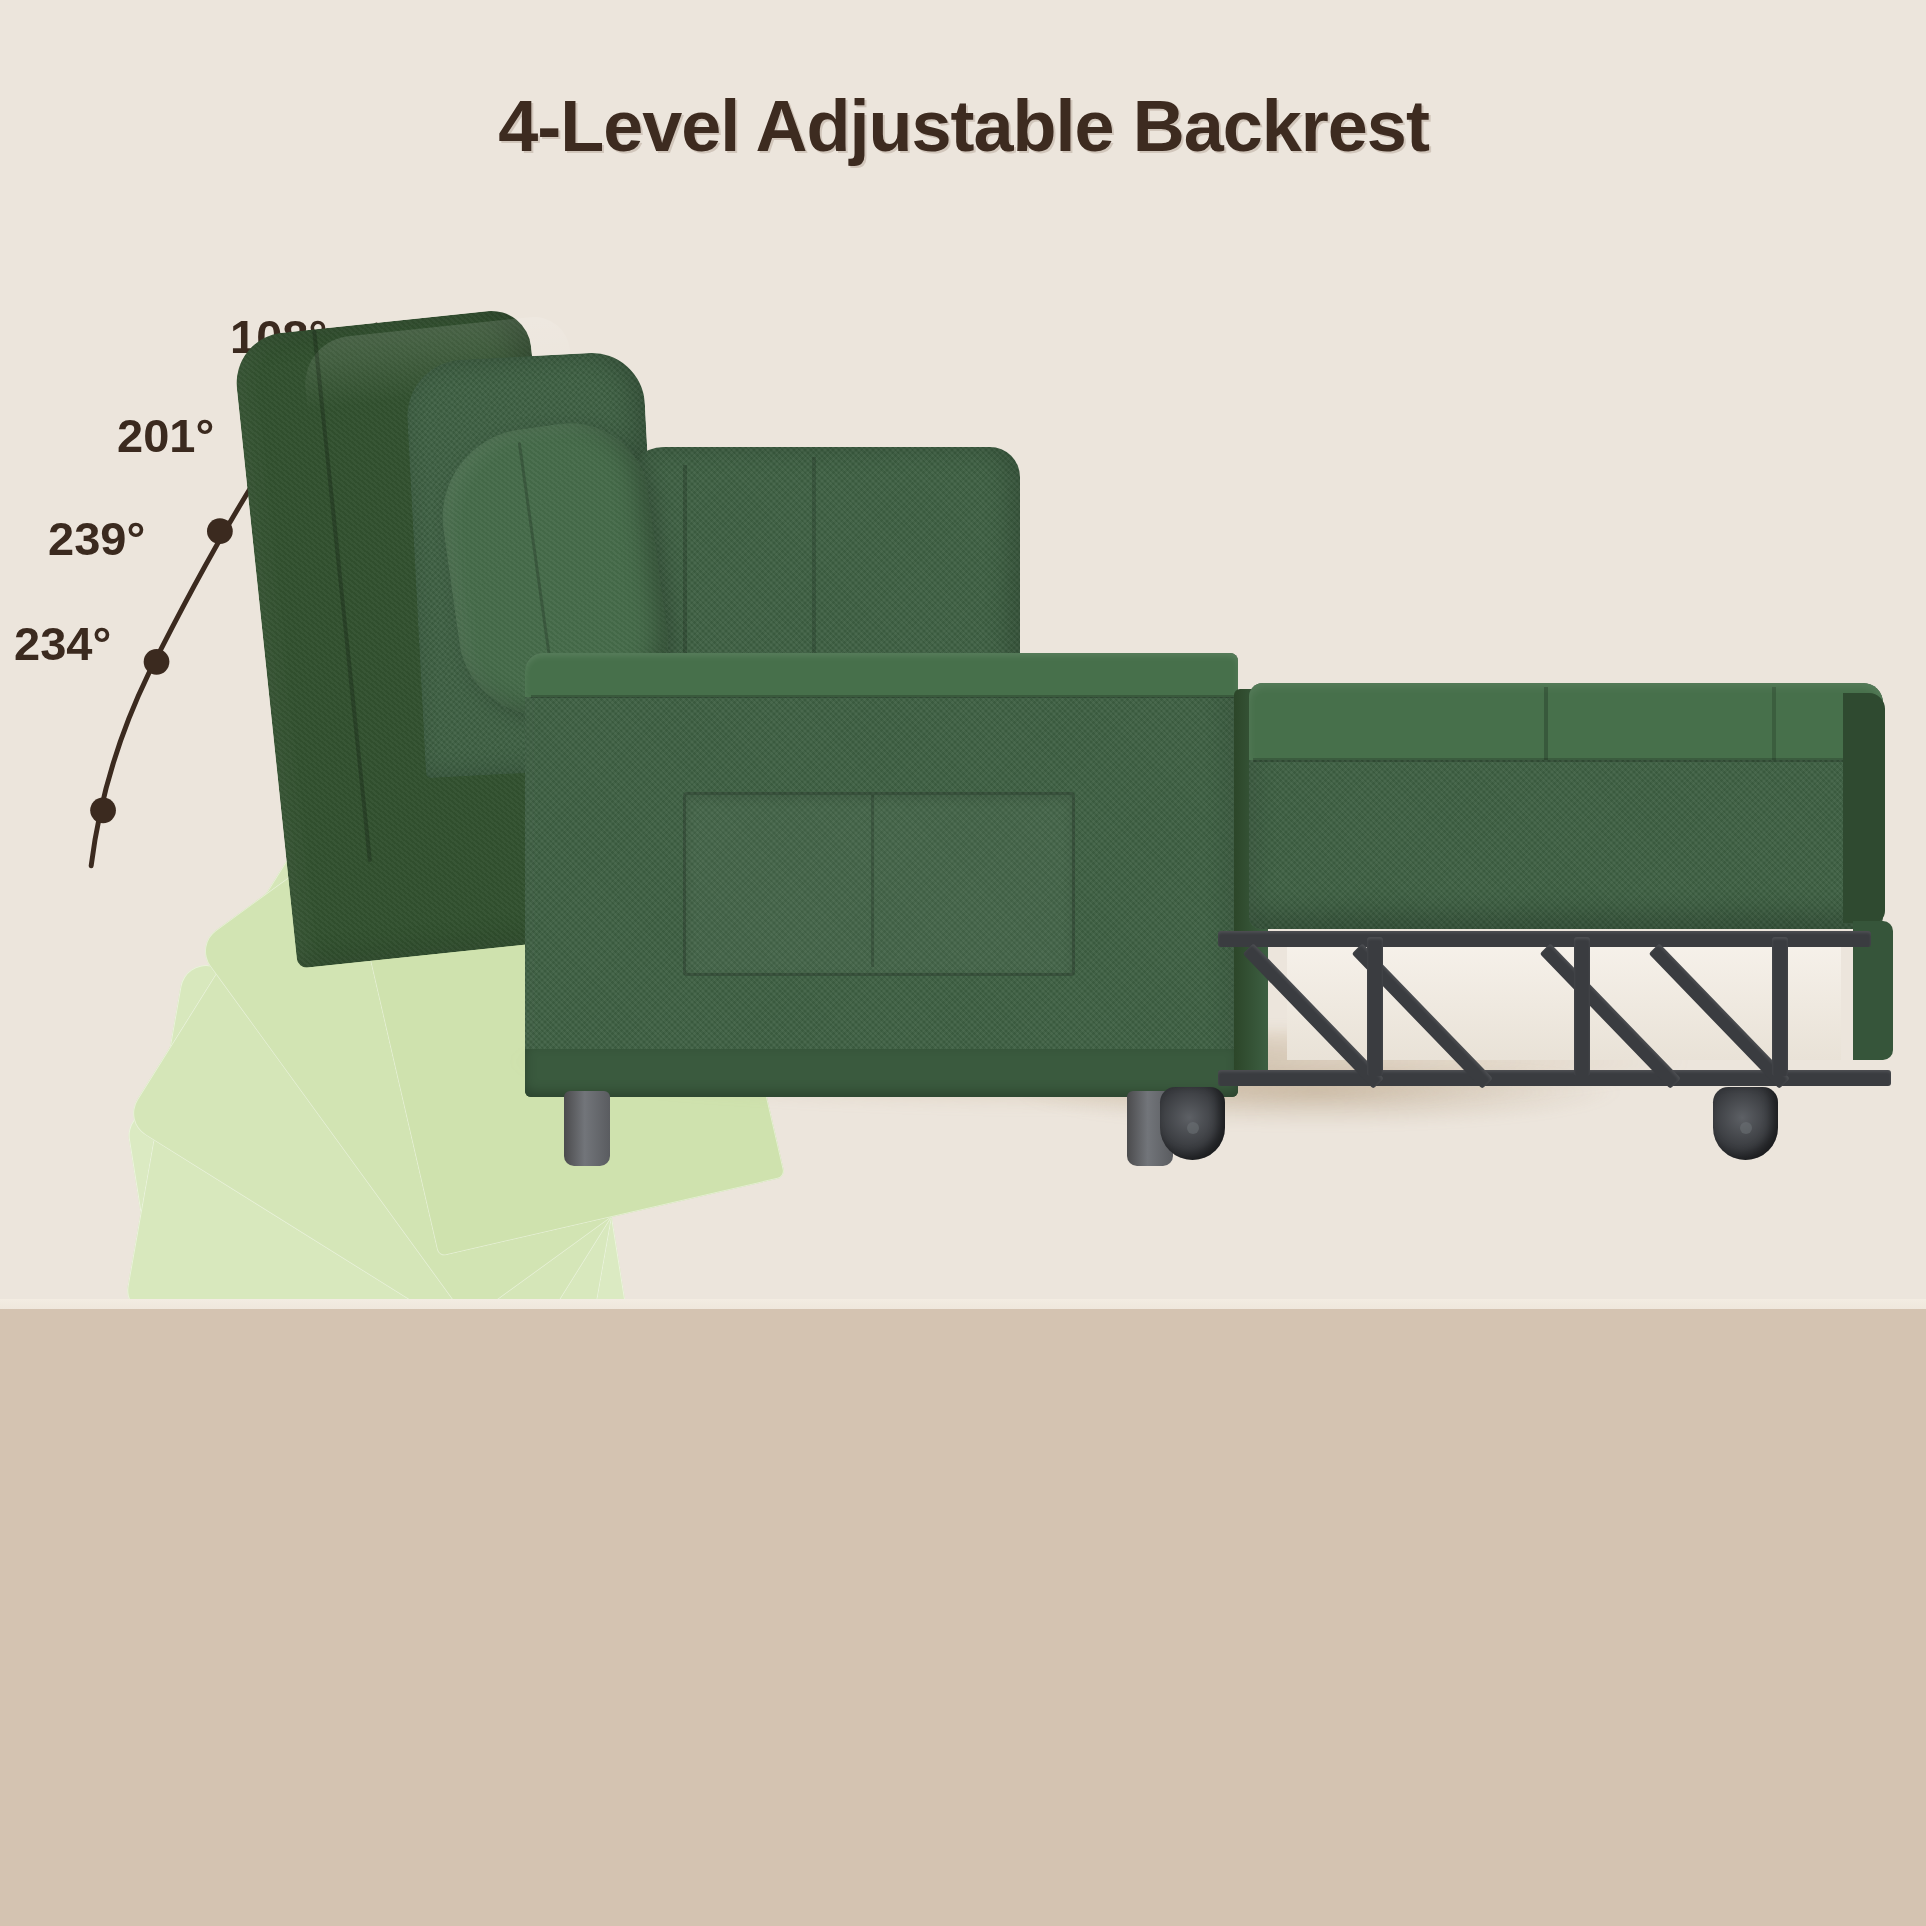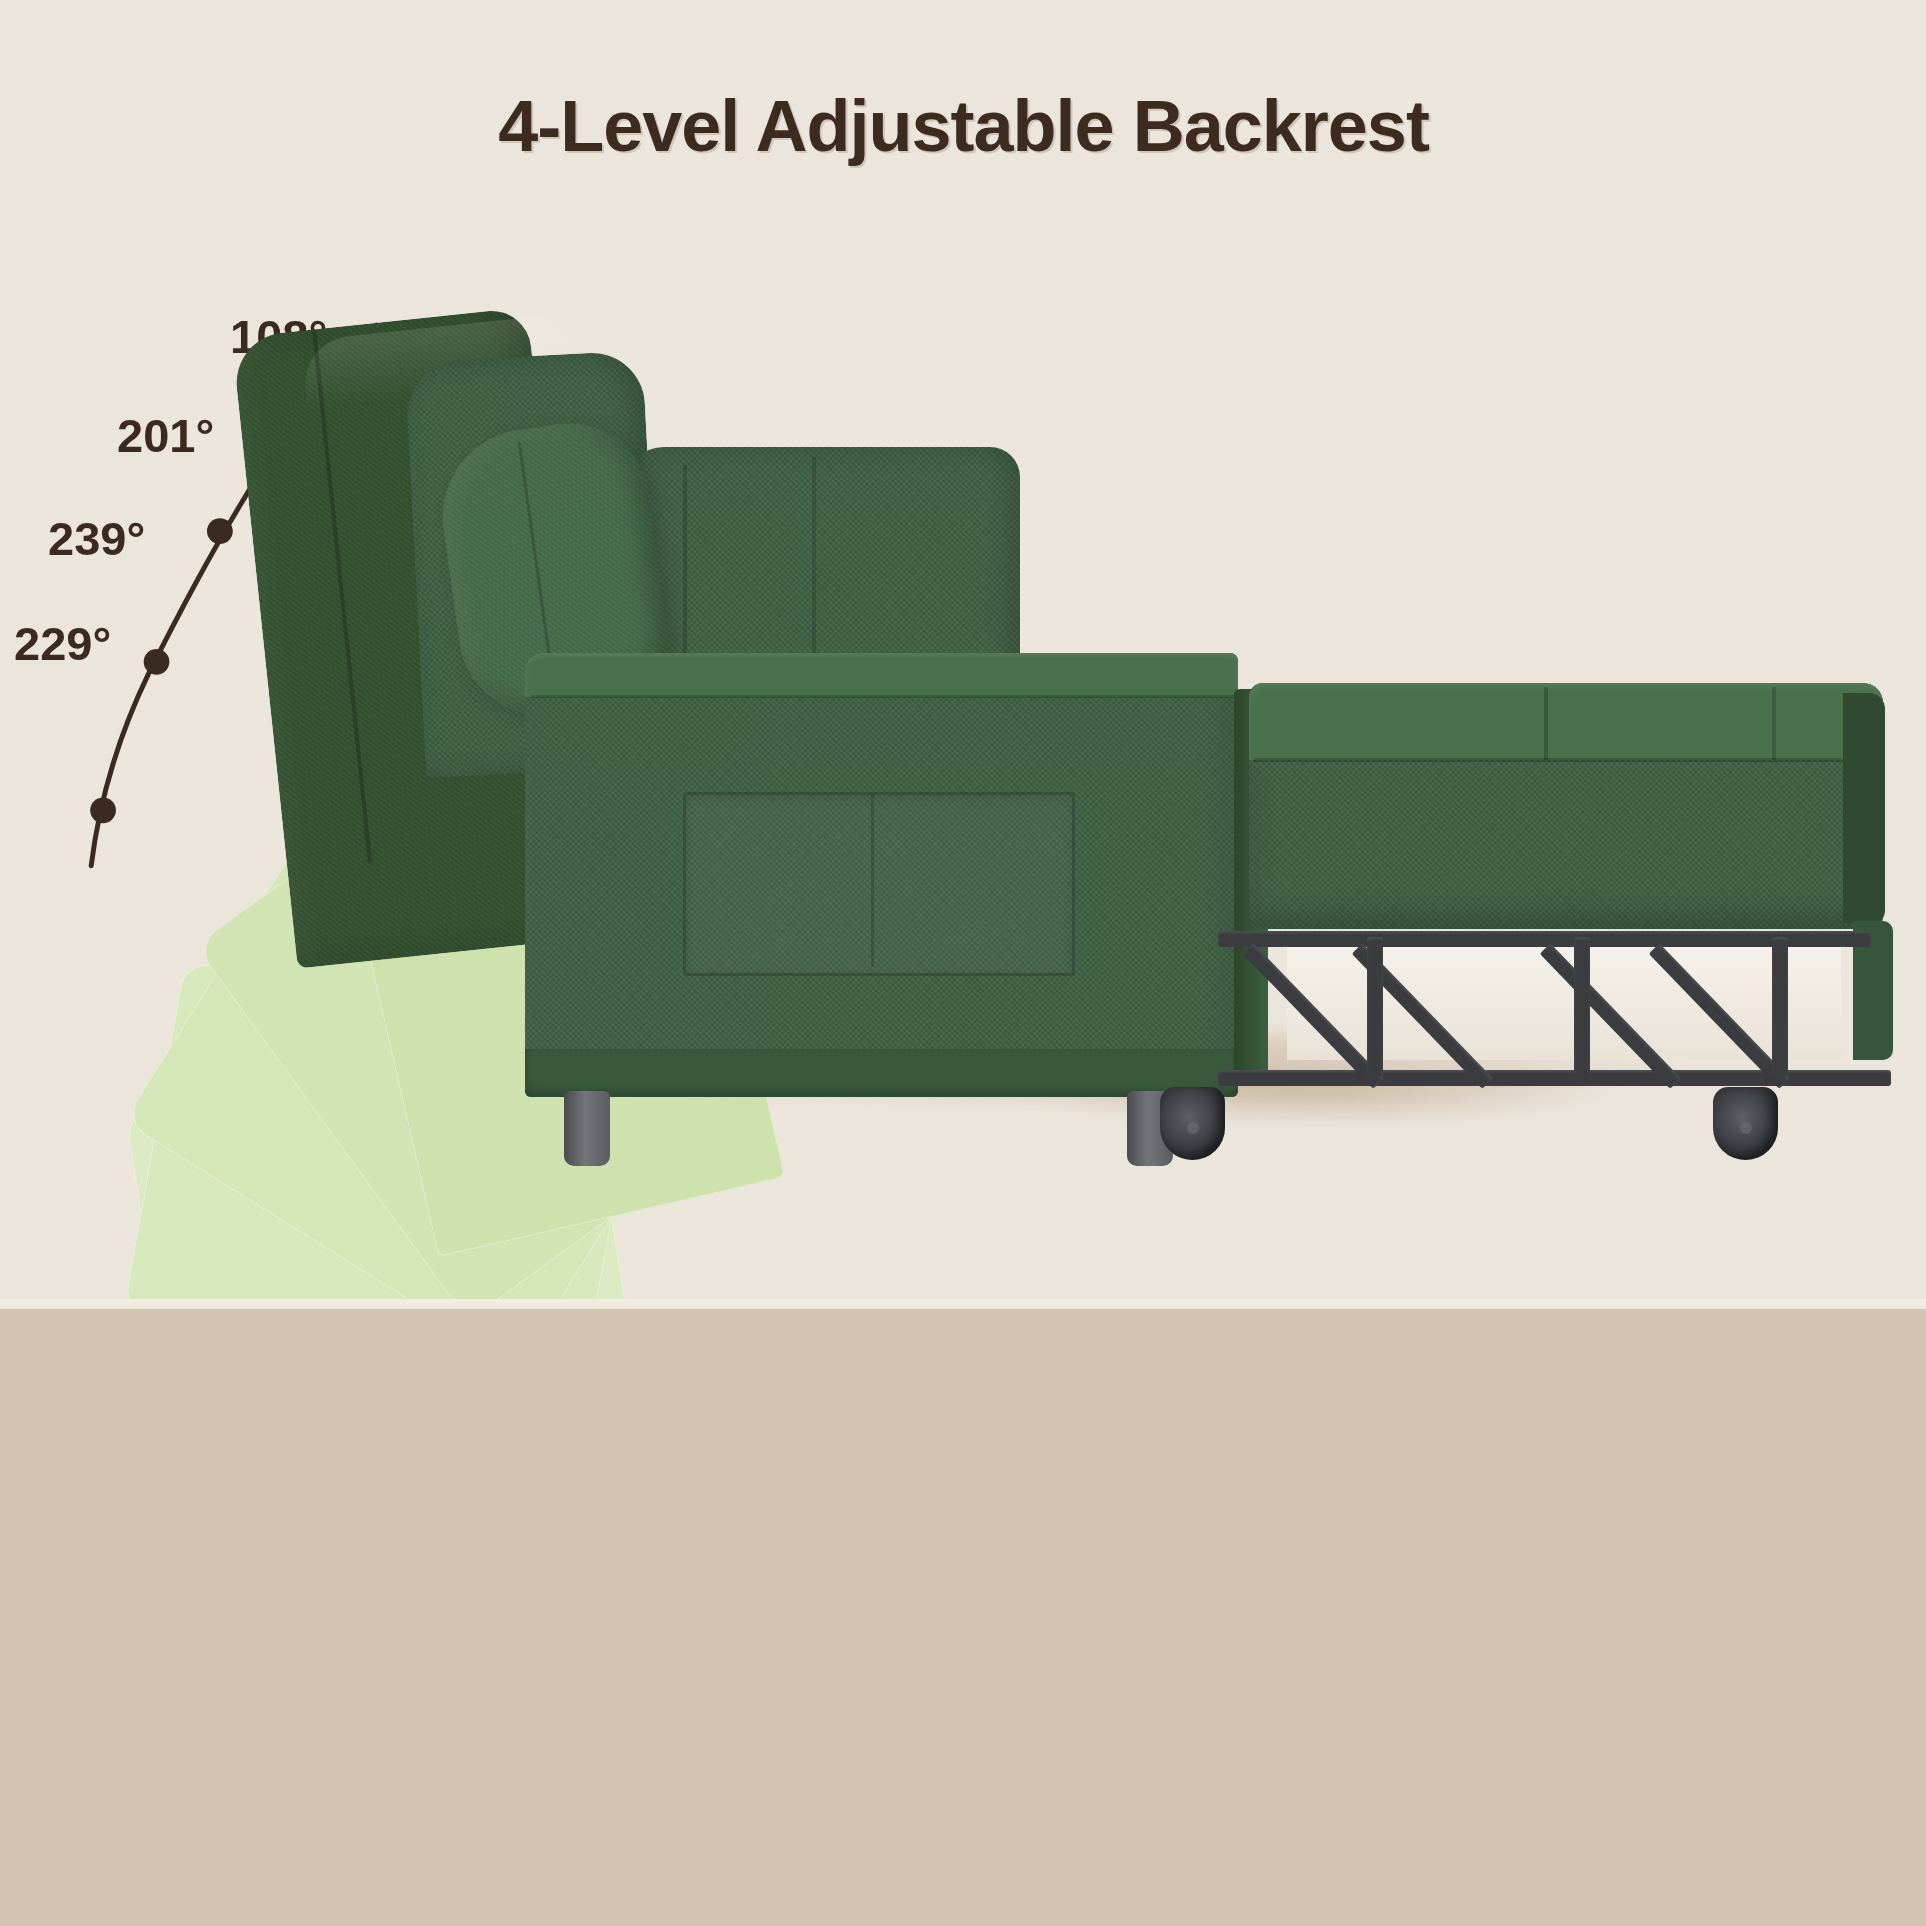--- a/index.html
+++ b/index.html
@@ -238,21 +238,21 @@
     <path d="M 380 78 C 300 150 215 300 150 430 C 118 496 100 560 92 624" fill="none" stroke="#3b2a1f" stroke-width="5" stroke-linecap="round"></path>
     <circle cx="337" cy="126" r="13" fill="#3b2a1f"></circle>
     <circle cx="222" cy="286" r="13" fill="#3b2a1f"></circle>
     <circle cx="158" cy="418" r="13" fill="#3b2a1f"></circle>
     <circle cx="104" cy="568" r="13" fill="#3b2a1f"></circle>
   </svg>
 
   <div class="angle-label" style="left:230px;top:309px;">108°</div>
   <div class="angle-label" style="left:117px;top:408px;">201°</div>
   <div class="angle-label" style="left:48px;top:511px;">239°</div>
-  <div class="angle-label" style="left:14px;top:616px;">229°</div>
+  <div class="angle-label" style="left:14px;top:616px;">234°</div>
 
   <div id="product">
 
     <div class="floor-shadow"></div>
     <div class="floor-shadow2"></div>
 
     <div class="p green-dark" id="backrest"></div>
     <div class="p" id="backrest-top-highlight"></div>
     <div class="p" id="backrest-seam"></div>
     <div class="p green" id="back-wing"></div>

